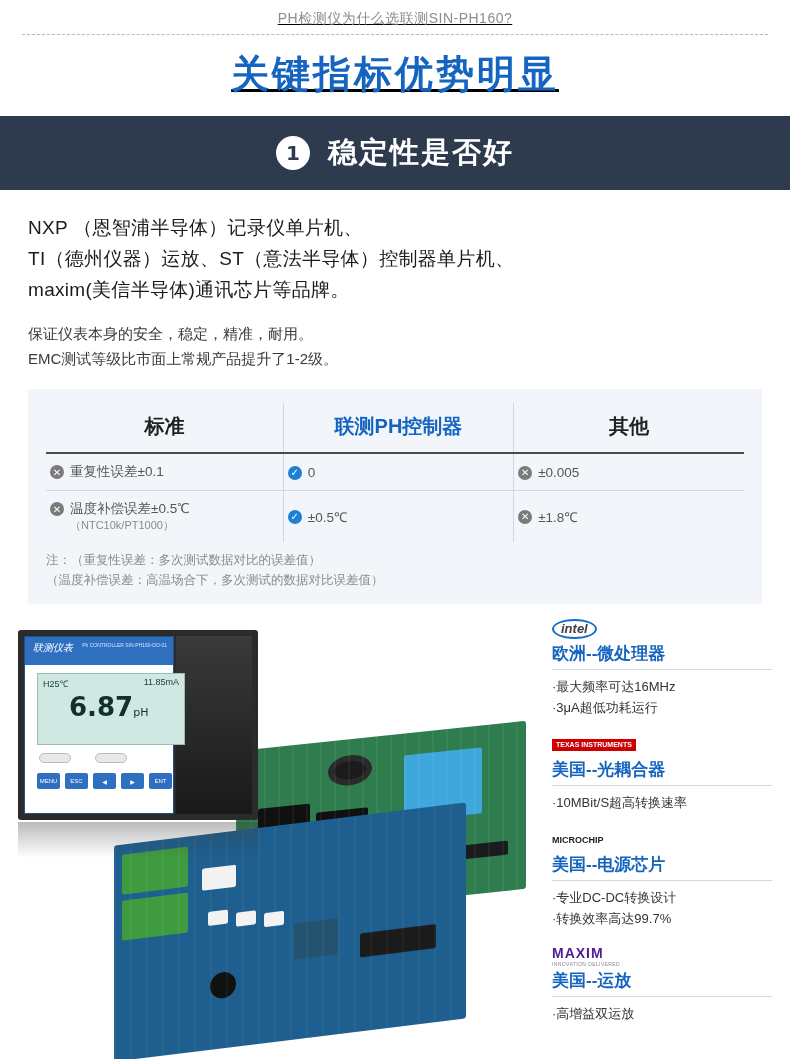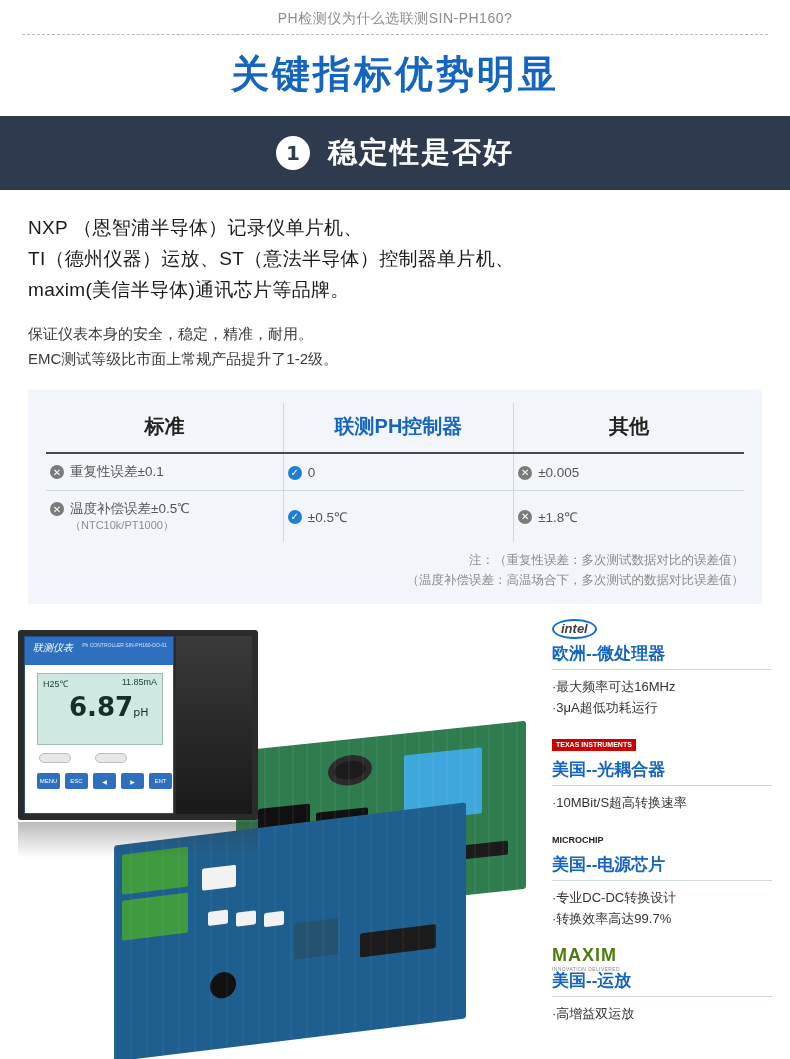--- a/index.html
+++ b/index.html
@@ -5,21 +5,21 @@
   * { box-sizing: border-box; margin: 0; padding: 0; }
   html, body {
     width: 790px; height: 1059px;
     font-family: "Liberation Sans", sans-serif;
     background: #ffffff;
     overflow: hidden;
   }
   .page { position: relative; width: 790px; height: 1059px; background:#fff; }
 
   
-  .header { padding-top: 10px; text-align: center; }
+  .header { padding-top: 10px; text-align: center; text-decoration: underline; }
   .header .sub {
     font-size: 14px; color: #8c8c8c; letter-spacing: 0.5px; padding-bottom: 6px;
   }
   .dashline {
     border-top: 1px dashed #b9b9b9;
     margin: 0 22px 0 22px;
   }
   .header .main-title {
     font-size: 38px; color: #1565c0; font-weight: bold;
     letter-spacing: 3px; padding: 14px 0 16px 0;
@@ -76,21 +76,21 @@
     font-size: 10px; color: #fff; font-family: "DejaVu Sans", sans-serif;
     flex: 0 0 auto;
   }
   .ico.x { background: #7b7b7b; }
   .ico.v { background: #1f7fd4; }
   .col-std { width: 34%; padding-left: 6px; }
   .col-mid { width: 33%; }
   .col-oth { width: 33%; }
   .vline-left { border-left: 1px solid #cfd8e0; }
   .sub-note { font-size: 11px; color: #8a8a8a; display: block; padding-left: 20px; }
-  .notes { padding: 8px 0 0 0; text-align: right; }
+  .notes { padding: 8px 0 0 0; text-align: left; }
   .notes div { font-size: 12.5px; color: #8a8a8a; line-height: 20px; }
 
   
   .lower { position: relative; margin-top: 14px; height: 470px; }
 
   
   .photo {
     position: absolute; left: 18px; top: 0; width: 520px; height: 470px;
   }
 
@@ -103,21 +103,21 @@
     background: linear-gradient(180deg,#2f6fc0 0%, #2f6fc0 16%, #ffffff 16%, #ffffff 100%);
     border: 1px solid #1f4f8f;
   }
   .meter-brand {
     position: absolute; left: 8px; top: 4px; color: #fff; font-size: 10px; font-style: italic;
   }
   .meter-model {
     position: absolute; right: 6px; top: 5px; color: #cfe2ff; font-size: 5px;
   }
   .lcd {
-    position: absolute; left: 12px; top: 36px; width: 126px; height: 72px;
+    position: absolute; left: 12px; top: 36px; width: 148px; height: 72px;
     background: #cfe8e2; border: 1px solid #9bbdb6;
   }
   .lcd .row1 { display: flex; justify-content: space-between; font-size: 9px; color: #22403c; padding: 3px 5px 0 5px; }
   .lcd .big { font-size: 26px; color: #12302c; padding: 2px 0 0 10px; font-weight: bold; font-family: "DejaVu Sans", sans-serif; margin-left: 21px; }
   .lcd .big small { font-size: 11px; font-weight: normal; }
   .meter-leds { position: absolute; left: 14px; top: 116px; display: flex; gap: 24px; }
   .led { width: 32px; height: 10px; border-radius: 5px; background: #e8e8e8; border: 1px solid #bcbcbc; }
   .meter-keys { position: absolute; left: 12px; top: 136px; display: flex; gap: 5px; }
   .key {
     width: 23px; height: 16px; background: #2f6fc0; border-radius: 2px;
@@ -164,21 +164,21 @@
   .feat { margin-bottom: 16px; }
   .logo-box {
     height: 22px; display: flex; align-items: center; margin-bottom: 2px;
   }
   .logo-intel {
     color: #404040; font-size: 13px; font-style: italic; font-weight: bold;
     border: 2px solid #0f6fc5; border-radius: 50%; padding: 0 7px; line-height: 16px;
   }
   .logo-ti { background: #cc0000; color:#fff; font-size: 7px; padding: 2px 4px; line-height: 8px; font-weight: bold; }
   .logo-mc { color: #222; font-size: 9px; font-weight: bold; }
-  .logo-maxim { color: #4d7c0f; font-size: 18px; font-weight: bold; letter-spacing: 1px; }
+  .logo-maxim { color: #4c1d95; font-size: 14px; font-weight: bold; letter-spacing: 1px; }
   .logo-sub { font-size: 5px; color: #888; letter-spacing: .4px; }
   .feat-title {
     font-size: 17px; color: #1565c0; font-weight: bold; padding-bottom: 4px;
     border-bottom: 1px solid #cfd8e0; margin-bottom: 6px;
   }
   .feat li {
     list-style: none; font-size: 13px; color: #333; line-height: 21px;
   }
 </style>
 </head>

